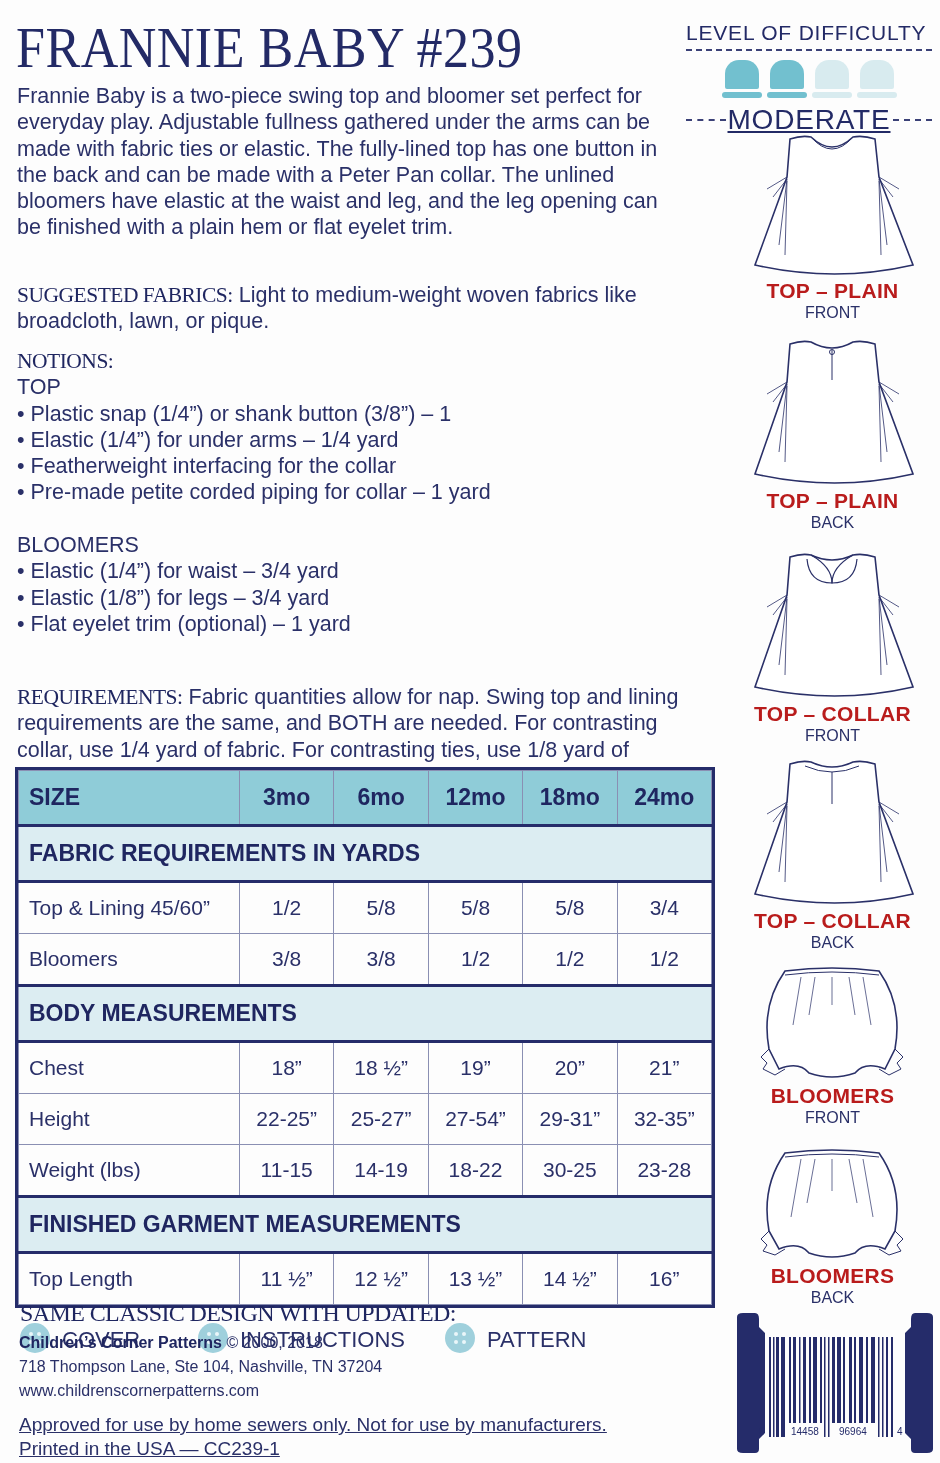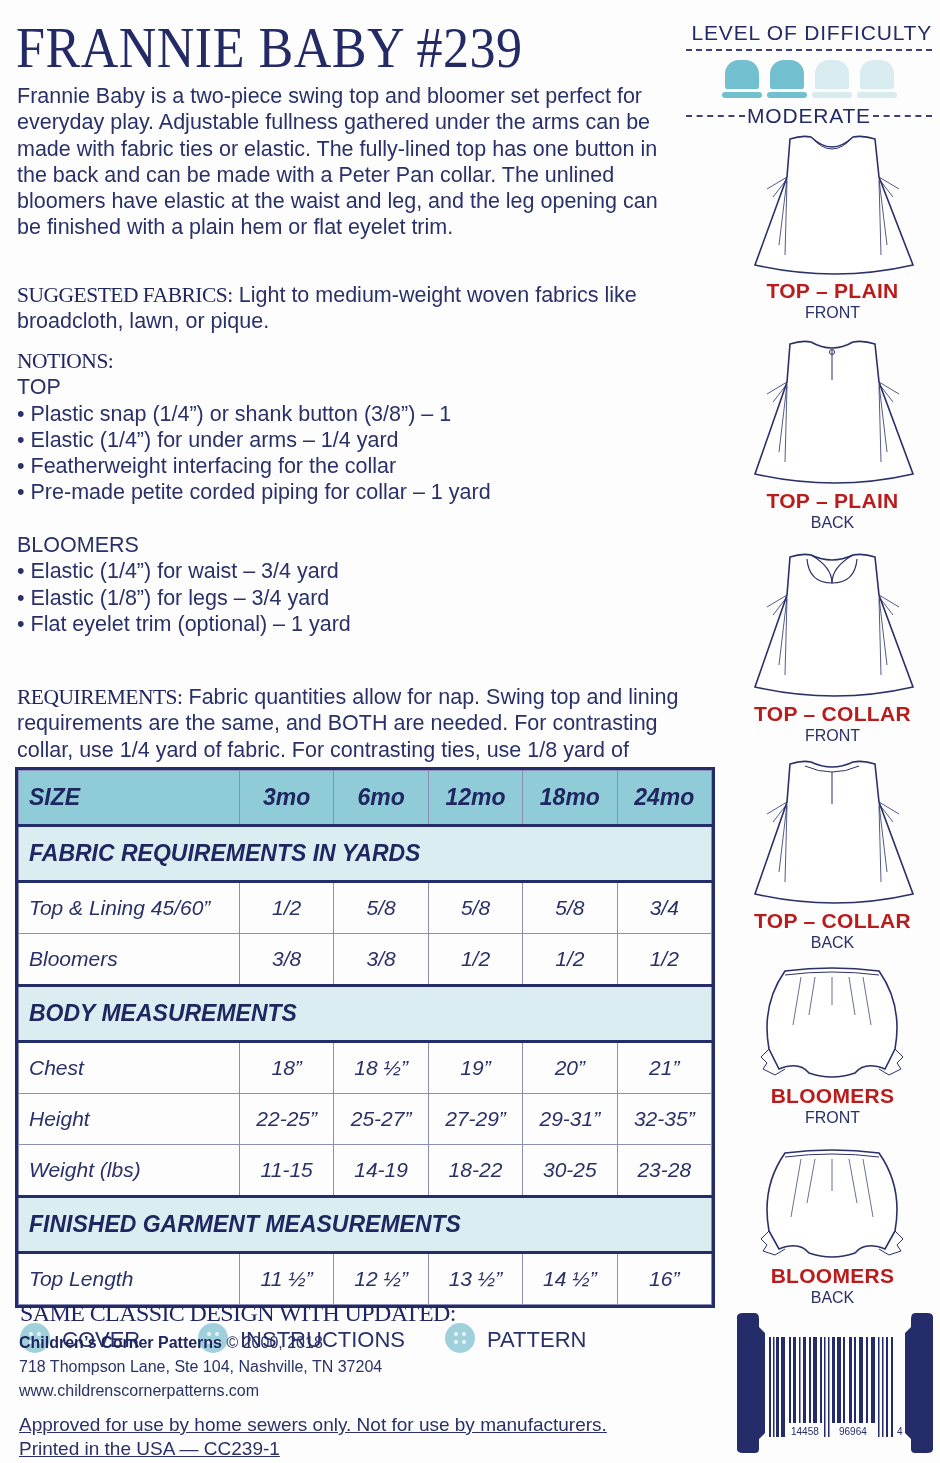--- a/index.html
+++ b/index.html
@@ -16,48 +16,48 @@
   #notions { top: 348px; }
   #bloomers { top: 532px; }
   #requirements { top: 652px; margin-top: 32px; }
 
   ul.bullets { list-style: none; }
   ul.bullets li::before { content: "• "; }
 
   
   #table { position: absolute; left: 15px; top: 767px; width: 700px; border: 3px solid #252c6a; border-collapse: collapse; }
   #table table { width: 100%; border-collapse: collapse; table-layout: fixed; }
-  #table td, #table th { border: 1px solid #8a8fb3; font-size: 21px; height: 40.5px; text-align: center; color: #2a3068; font-weight: normal; padding: 13px 2px; white-space: nowrap; font-style: italic; }
+  #table td, #table th { border: 1px solid #8a8fb3; font-size: 21px; height: 40.5px; text-align: center; color: #2a3068; font-weight: normal; padding: 13px 2px; white-space: nowrap; }
   #table tr.head th { background: #8fccd8; font-weight: bold; font-size: 23px; height: 47px; color: #1f2660; border-bottom: 3px solid #252c6a; }
   #table tr.head th:first-child { text-align: left; padding-left: 10px; }
   #table tr.section td { background: #dcedf2; font-weight: bold; font-size: 23px; text-align: left; padding-left: 10px; height: 46px; color: #1f2660; border-bottom: 3px solid #252c6a; border-top: 3px solid #252c6a; }
   #table td.rowlabel { text-align: left; padding-left: 10px; }
   col.c0 { width: 221px; }
 
   #same { position: absolute; left: 20px; top: 1300px; font-family: "Liberation Serif", serif; font-size: 24px; color: #1f2660; letter-spacing: -0.6px; }
   #updates { position: absolute; left: 20px; top: 1287px; display: flex; font-size: 22px; color: #2a3068; }
   .upd { display: flex; align-items: flex-end; margin-top: 36px; }
   .btn-icon { width: 30px; height: 30px; border-radius: 50%; background: #9fd0dc; position: relative; margin-right: 12px; }
   .btn-icon span { position: absolute; width: 4px; height: 4px; border-radius: 50%; background: #eaf6f9; }
 
   #footer { position: absolute; left: 19px; top: 1331px; font-size: 16px; line-height: 24px; color: #2a3068; }
   #footer b { color: #1f2660; }
   #legal { position: absolute; left: 19px; top: 1413px; font-size: 19px; line-height: 24px; color: #2a3068; text-decoration: underline; }
 
   
-  #difficulty { position: absolute; left: 686px; top: 20px; width: 246px; text-align: right; }
+  #difficulty { position: absolute; left: 686px; top: 20px; width: 246px; text-align: left; }
   #diff-title { font-size: 21px; letter-spacing: 0.8px; color: #232a66; line-height: 26px; }
   .dash { border-top: 2px dashed #3b4177; margin: 3px 0 0 0; }
   #thimbles { display: flex; justify-content: center; gap: 5px; margin-top: 9px; }
   .thimble { width: 40px; height: 38px; position: relative; }
   .thimble .cap { position: absolute; left: 3px; right: 3px; top: 0; height: 29px; border-radius: 14px 14px 2px 2px; }
   .thimble .base { position: absolute; left: 0; right: 0; bottom: 0; height: 6px; border-radius: 3px; }
   #moderate-row { display: flex; align-items: center; margin-top: 6px; }
   #moderate-row .d { flex: 1; border-top: 2px dashed #3b4177; }
-  #moderate { font-size: 21px; letter-spacing: 0.8px; color: #232a66; padding: 0 2px; }
+  #moderate { font-size: 28px; letter-spacing: 0.8px; color: #232a66; padding: 0 2px; text-decoration: underline; }
 
   .garment { position: absolute; left: 745px; width: 175px; text-align: center; }
   .garment svg { display: block; margin: 0 auto; }
   .g-name { font-weight: bold; font-size: 21px; color: #b91c1c; line-height: 22px; letter-spacing: 0.3px; }
   .g-view { font-size: 16px; color: #2a3068; line-height: 22px; }
 
   #barcode { position: absolute; left: 735px; top: 1313px; width: 200px; height: 140px; }
 </style>
 </head>
 <body>
@@ -142,21 +142,21 @@
       <td>18”</td>
       <td>18 ½”</td>
       <td>19”</td>
       <td>20”</td>
       <td>21”</td>
     </tr>
     <tr>
       <td class="rowlabel">Height</td>
       <td>22-25”</td>
       <td>25-27”</td>
-      <td>27-29”</td>
+      <td>27-54”</td>
       <td>29-31”</td>
       <td>32-35”</td>
     </tr>
     <tr>
       <td class="rowlabel">Weight (lbs)</td>
       <td>11-15</td>
       <td>14-19</td>
       <td>18-22</td>
       <td>30-25</td>
       <td>23-28</td>

